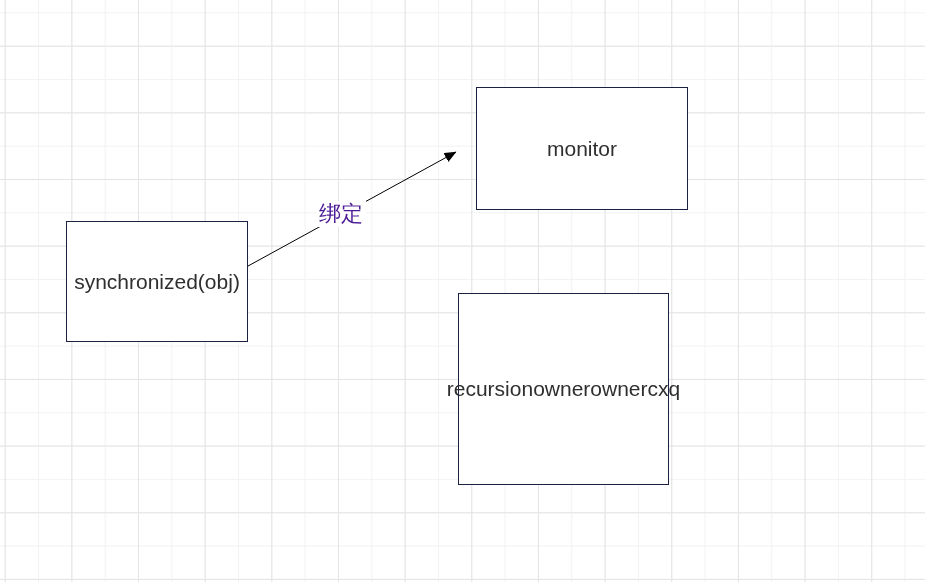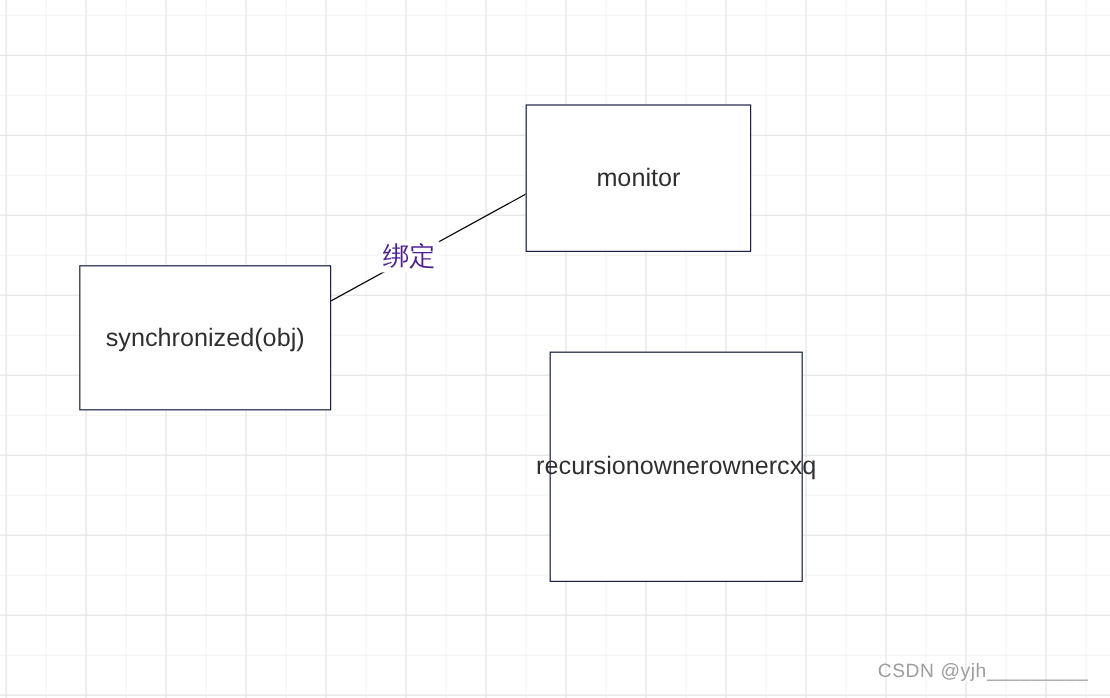--- a/index.html
+++ b/index.html
@@ -25,22 +25,22 @@
     position: absolute;
     background: #ffffff;
     border: 1.5px solid #1b2144;
     display: flex;
     align-items: center;
     justify-content: center;
     color: #2f2f2f;
     font-size: 21px;
     text-align: center;
   }
-  .node-synchronized { left: 66px;  top: 221px; width: 210px; height: 121px; }
-  .node-monitor      { left: 438px; top: 87px;  width: 188px; height: 123px; }
+  .node-synchronized { left: 66px;  top: 221px; width: 182px; height: 121px; }
+  .node-monitor      { left: 476px; top: 87px;  width: 212px; height: 123px; }
   .node-fields       { left: 458px; top: 293px; width: 211px; height: 192px;
                        line-height: 33.5px; }
 
   .overlay {
     position: absolute;
     left: 0; top: 0;
     width: 925px; height: 582px;
     pointer-events: none;
   }
 
@@ -88,15 +88,14 @@
 
   <div class="node node-fields">
     <div>recursion</div>
     <div>owner</div>
     <div>owner</div>
     <div>cxq</div>
   </div>
 
   <div class="edge-label">绑定</div>
 
-  <div class="watermark">CSDN @yjh_________</div>
 
 </div>
 
 </body></html>

